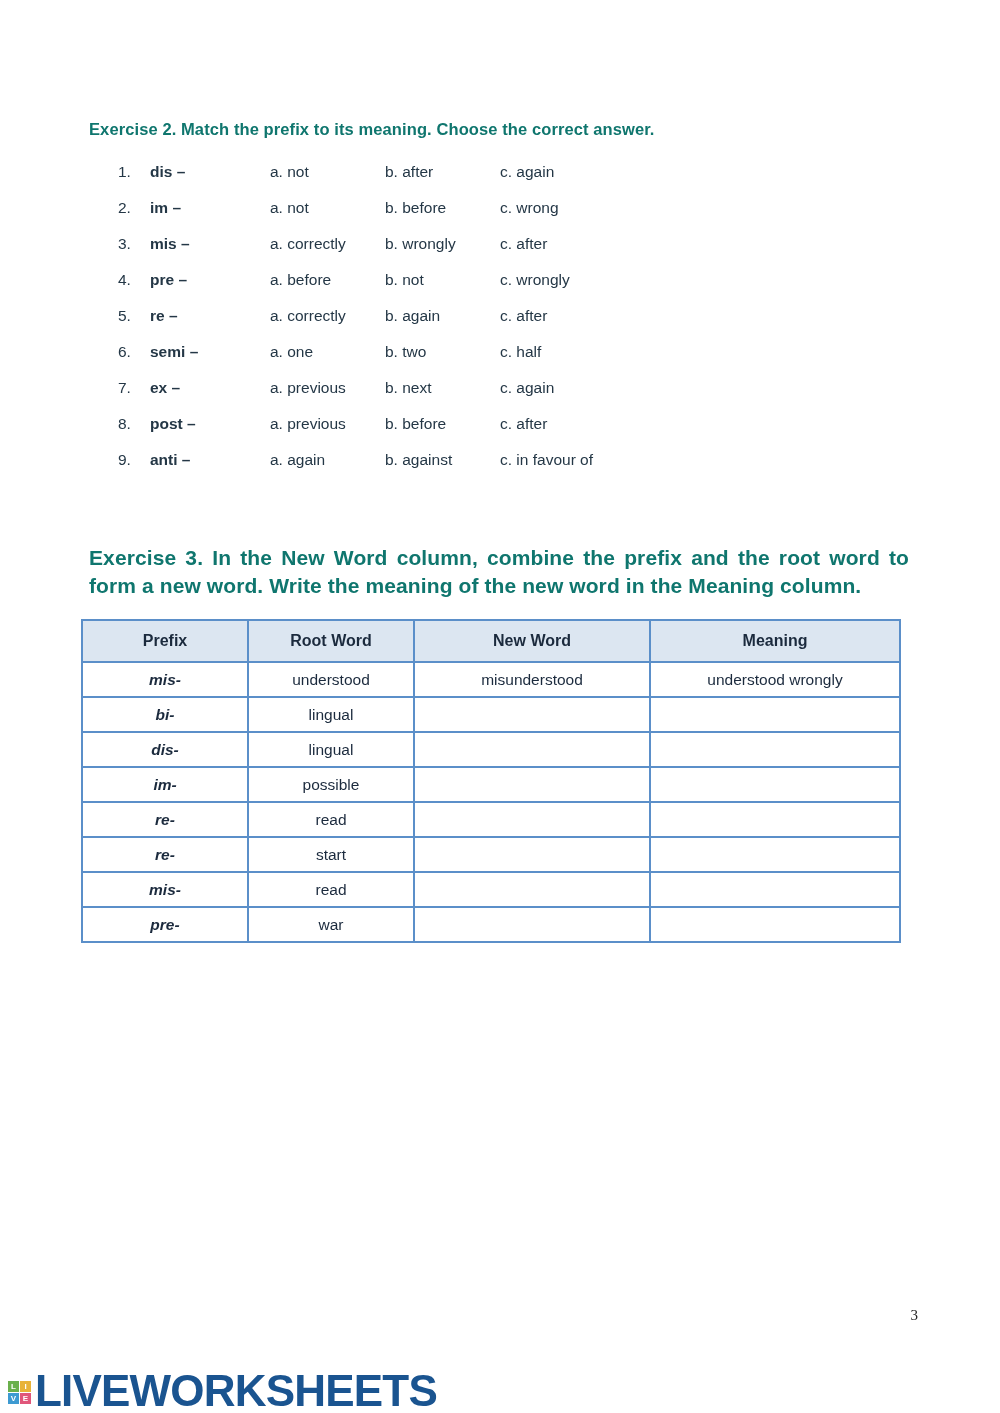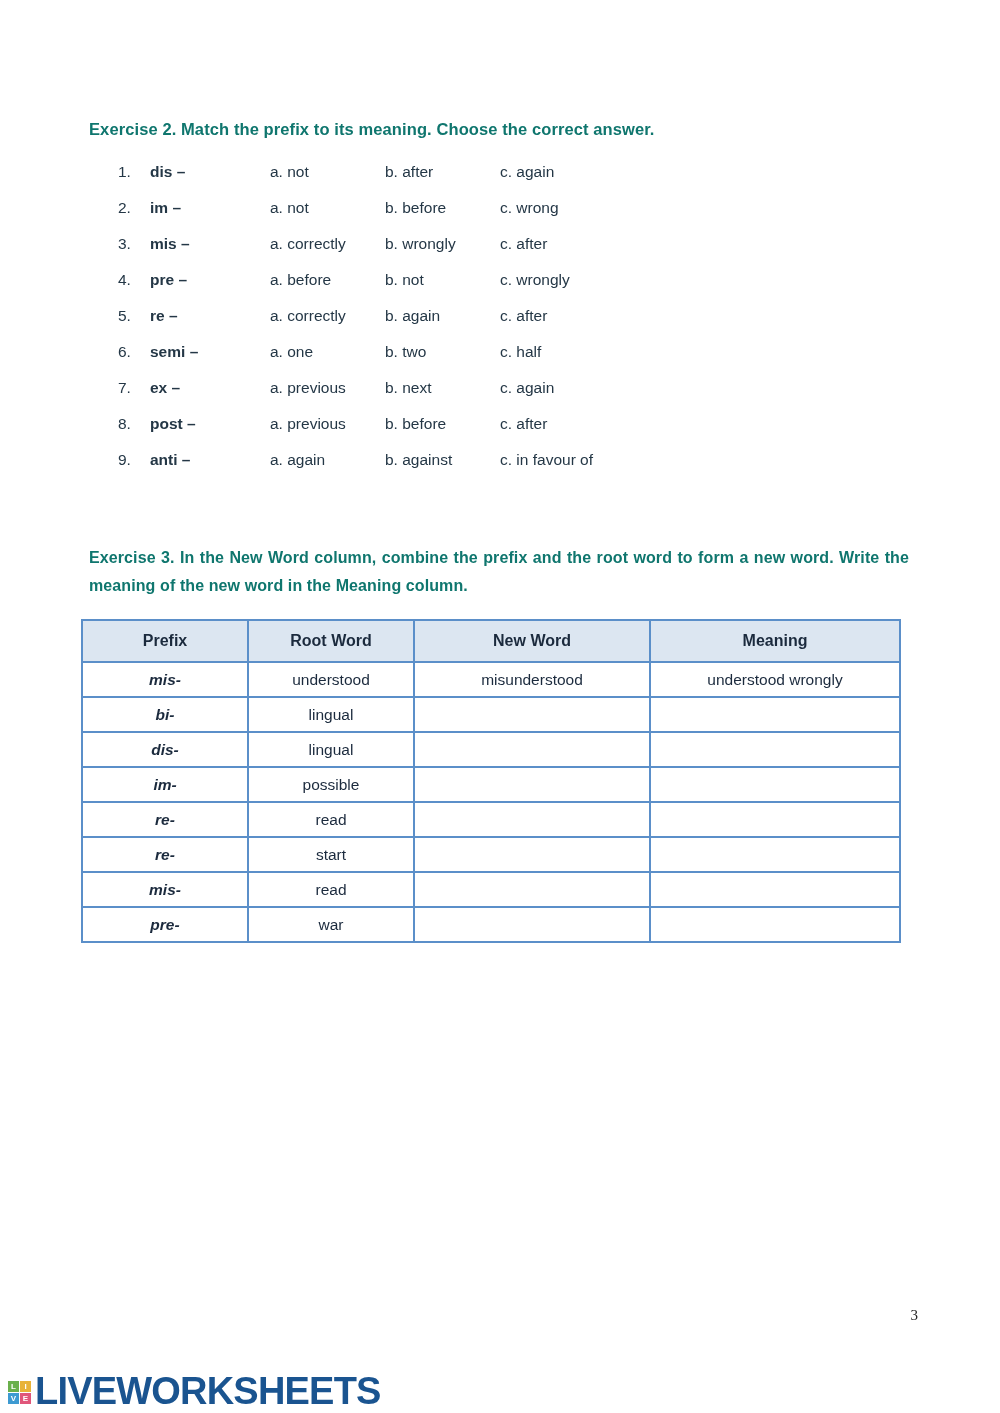--- a/index.html
+++ b/index.html
@@ -32,21 +32,21 @@
   #ex2-heading {
     left: 89px;
     top: 120px;
     font-size: 16.5px;
     white-space: nowrap;
   }
   #ex3-heading {
     left: 89px;
     top: 544px;
     width: 820px;
-    font-size: 16px;
+    font-size: 21px;
     line-height: 28px;
     text-align: justify;
     text-justify: inter-word;
   }
   #ex3-heading > span {
     display: inline;
   }
 
   
   #ex2-list {
@@ -160,21 +160,21 @@
     line-height: 11px;
     text-align: center;
     font-family: "Liberation Sans", sans-serif;
   }
   .sq-li { background: #6ab04c; }
   .sq-i  { background: #e8b33a; }
   .sq-v  { background: #3d9ad1; }
   .sq-e  { background: #e0567a; }
 
   #logo-text {
-    font-size: 38px;
+    font-size: 44px;
     font-weight: bold;
     color: #1a5490;
     letter-spacing: -0.8px;
     line-height: 38px;
     font-family: "Liberation Sans", sans-serif;
   }
 </style>
 </head>
 <body>
 

